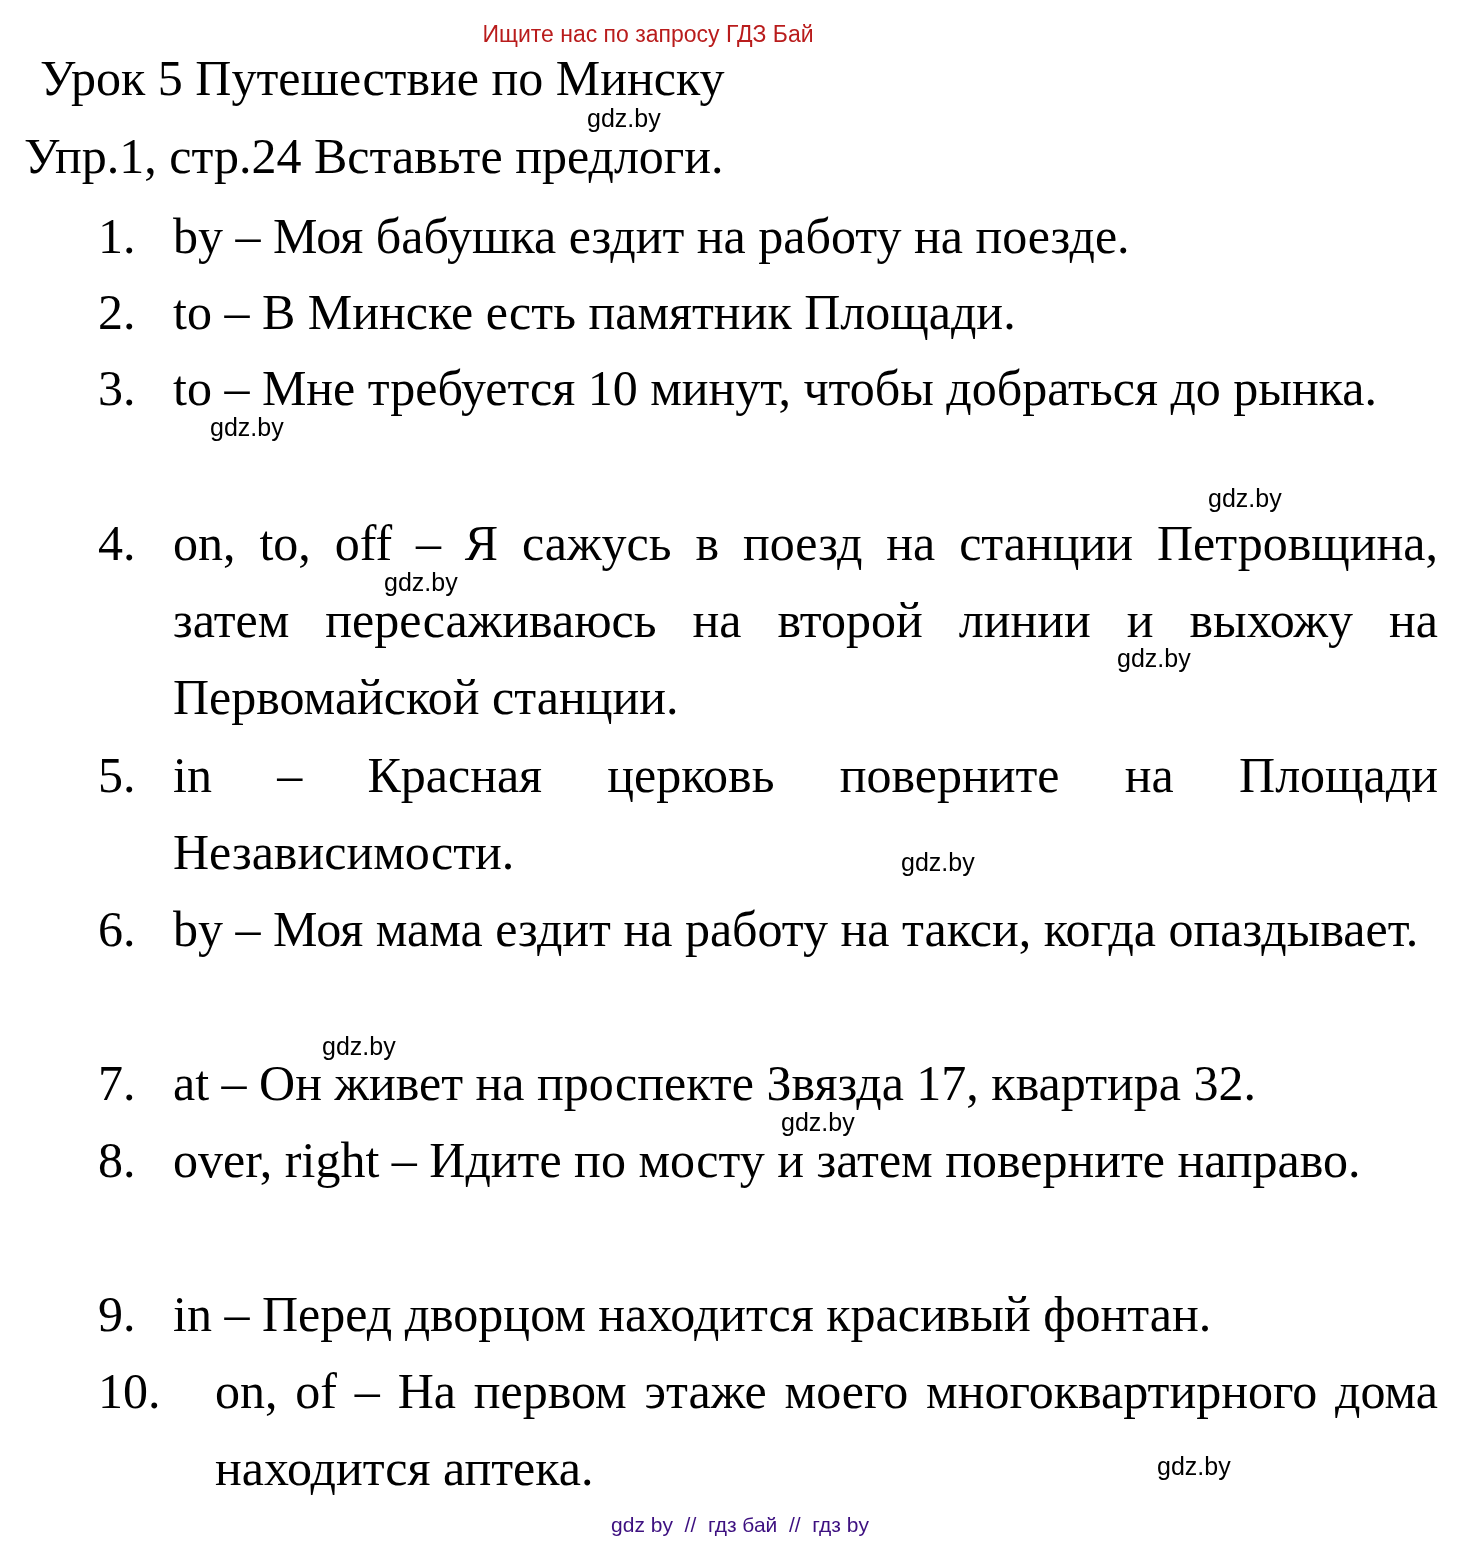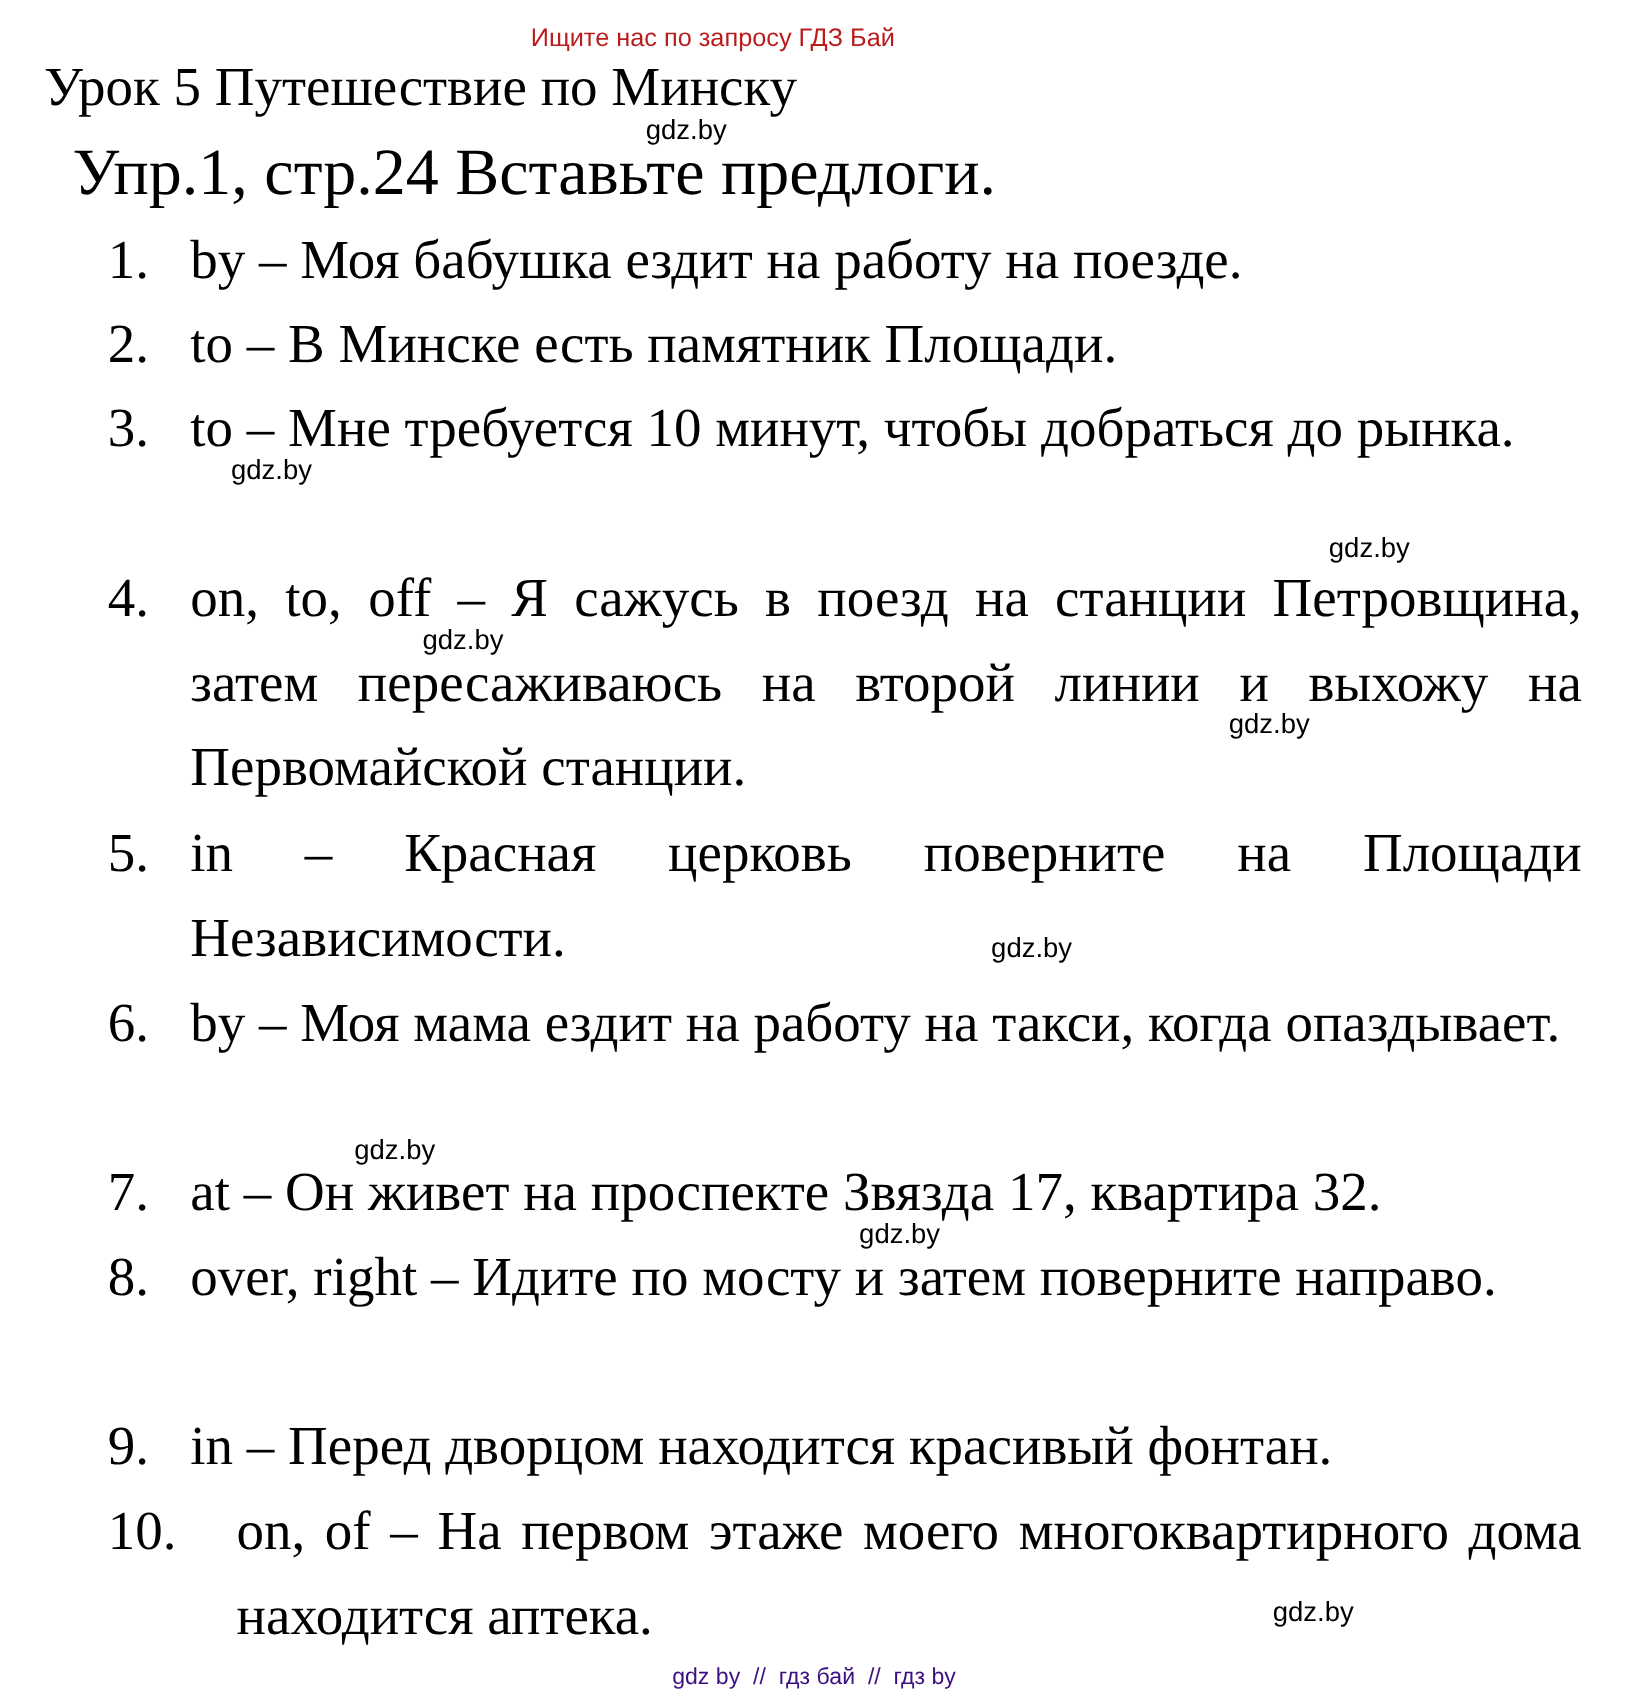--- a/index.html
+++ b/index.html
@@ -13,21 +13,21 @@
   .doc {
     position: absolute; left: 0; top: 0;
     font-family: "Liberation Serif", serif; color: #000;
   }
   .title {
     position: absolute; left: 40px; top: 48px;
     font-size: 50px; line-height: 60px; white-space: nowrap;
   }
   .subtitle {
     position: absolute; left: 24px; top: 126px;
-    font-size: 60px; line-height: 60px; white-space: nowrap; margin-left: 42px;
+    font-size: 50px; line-height: 60px; white-space: nowrap;
   }
   .item {
     position: absolute; left: 98px; width: 1340px;
     font-size: 50px; line-height: 77px;
   }
   .item .num { position: absolute; left: 0; top: 0; white-space: nowrap; }
   .item .text { margin-left: 75px; text-align: justify; text-align-last: left; }
   .item.wide .text { margin-left: 117px; }
   .wm {
     position: absolute; font-family: "Liberation Sans", sans-serif;

